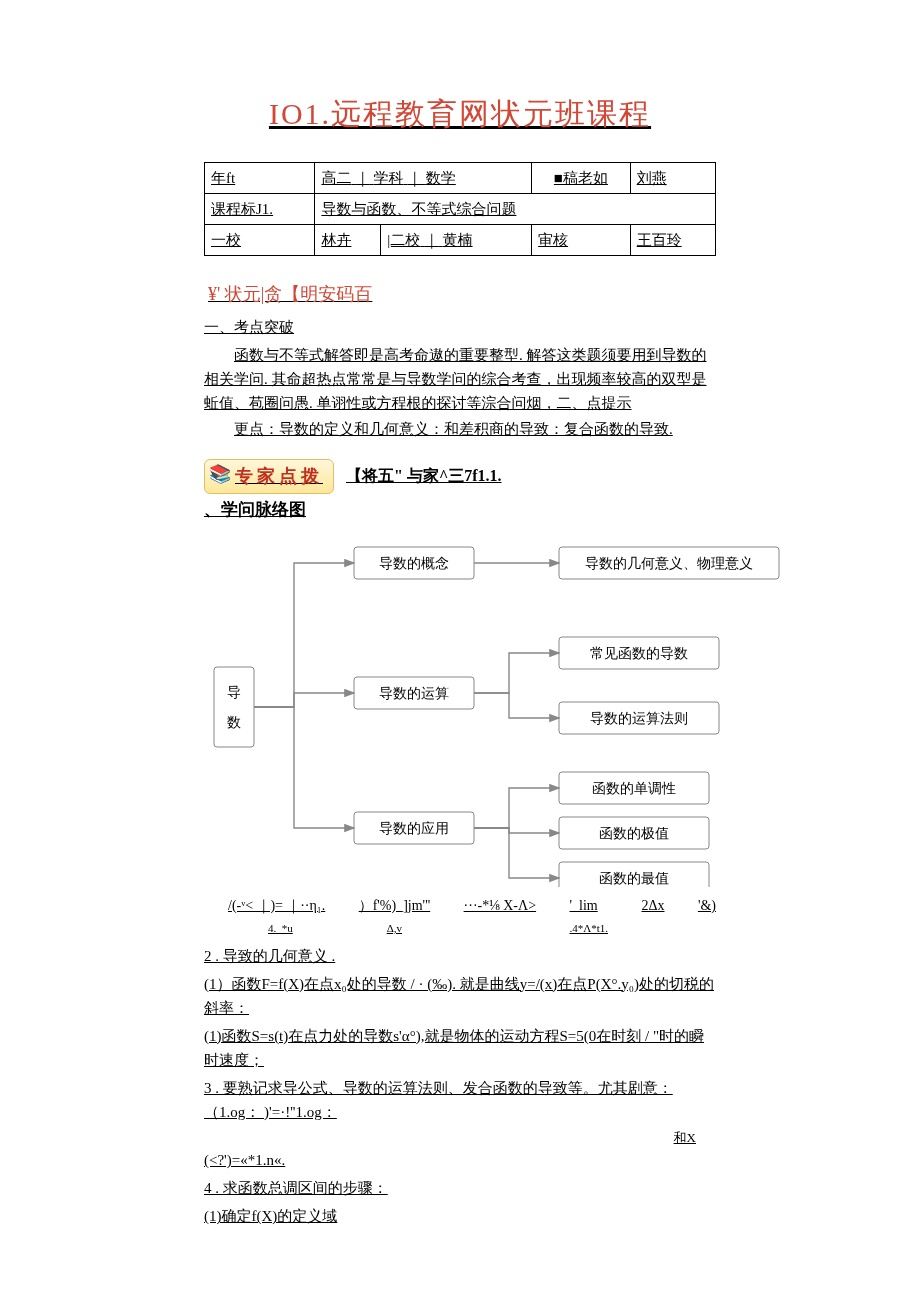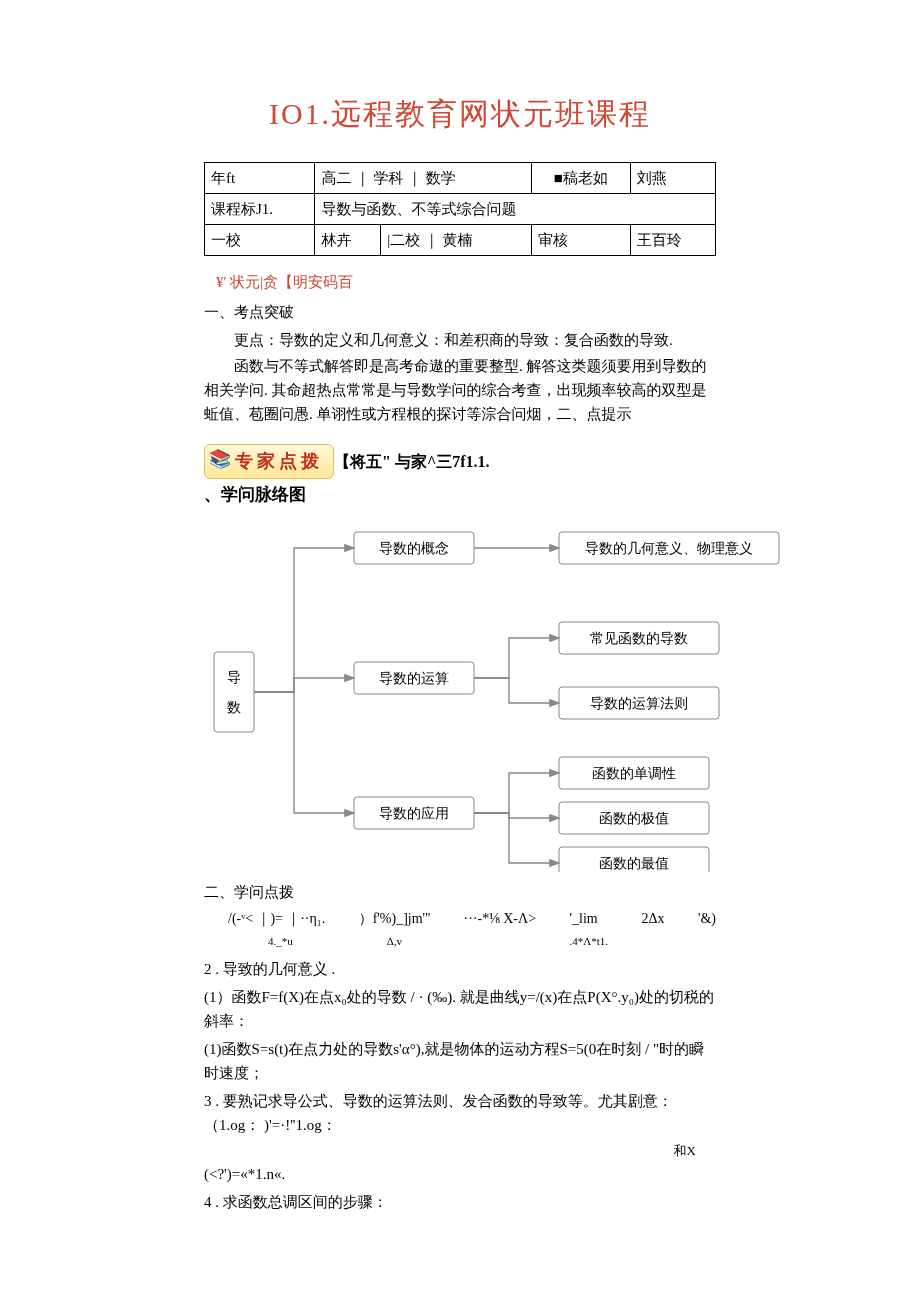--- a/index.html
+++ b/index.html
@@ -9,56 +9,57 @@
     font-family: "SimSun", "Songti SC", serif;
     font-size: 15px;
     color: #000;
     line-height: 1.6;
   }
   .page {
     width: 792px;
     margin: 0 auto;
     padding: 90px 140px 40px 140px;
     box-sizing: border-box;
+    text-decoration: underline;
   }
   .main-title {
     text-align: center;
     color: #d14836;
     font-size: 30px;
     font-weight: normal;
     letter-spacing: 2px;
     margin-bottom: 24px;
   }
   table.meta {
     border-collapse: collapse;
     width: 100%;
-    margin-bottom: 14px;
+    margin-bottom: 24px;
     font-size: 15px;
   }
   table.meta td {
     border: 1px solid #000;
     padding: 3px 6px;
     vertical-align: middle;
   }
   .section-red {
     color: #d14836;
-    font-size: 15px;
-    margin: 6px 12px;
+    font-size: 18px;
+    margin: 6px 4px;
   }
   .section-head {
     margin: 6px 0 4px 0;
   }
   .para {
     text-indent: 2em;
     margin: 2px 0;
   }
   .expert-row {
     display: flex;
     align-items: center;
-    gap: 0;
+    gap: 12px;
     margin-top: 18px;
     margin-bottom: 2px;
   }
   .expert-badge {
     background: linear-gradient(#fff7d9,#ffe79a);
     border: 1px solid #e0c060;
     border-radius: 6px;
     padding: 2px 10px 2px 30px;
     font-weight: bold;
     color: #c03020;
@@ -156,22 +157,22 @@
       </td>
       <td style="text-align:left;">审核</td>
       <td>王百玲</td>
     </tr>
   </tbody>
     </table>
 
   <div class="section-red">¥' 状元|贪【明安码百</div>
 
   <div class="section-head">一、考点突破</div>
+  <div class="para">函数与不等式解答即是高考命遨的重要整型. 解答这类题须要用到导数的相关学问. 其命超热点常常是与导数学问的综合考查，出现频率较高的双型是蚯值、苞圈问愚. 单诩性或方程根的探讨等淙合问烟，二、点提示</div>
   <div class="para">更点：导数的定义和几何意义：和差积商的导致：复合函数的导致.</div>
-  <div class="para">函数与不等式解答即是高考命遨的重要整型. 解答这类题须要用到导数的相关学问. 其命超热点常常是与导数学问的综合考查，出现频率较高的双型是蚯值、苞圈问愚. 单诩性或方程根的探讨等淙合问烟，二、点提示</div>
 
   <div class="expert-row">
     <span class="expert-badge">专家点拨</span>
     <span class="expert-sub">【将五" 与家^三7f1.1.</span>
   </div>
   <div class="kmap-title">、学问脉络图</div>
 
   <svg class="kmap" width="620" height="360" viewBox="0 0 620 360">
     <defs>
       <marker id="ah" markerWidth="8" markerHeight="8" refX="7" refY="3" orient="auto">
@@ -217,21 +218,20 @@
     <path class="arrow" d="M270,36 L355,36"></path>
 
     <path class="arrow" d="M270,166 L305,166 L305,126 L355,126"></path>
     <path class="arrow" d="M270,166 L305,166 L305,191 L355,191"></path>
 
     <path class="arrow" d="M270,301 L305,301 L305,261 L355,261"></path>
     <path class="arrow" d="M270,301 L305,301 L305,306 L355,306"></path>
     <path class="arrow" d="M270,301 L305,301 L305,351 L355,351"></path>
   </svg>
 
-  <div class="section-head">二、学问点拨</div>
 
 
   <div class="formula-row">
     <span>
       <span>/(-ᵛ&lt; ｜)= ｜··η₁.</span><br>
       <span style="font-size:11px;margin-left:40px;">4._*u</span>
     </span>
     <span>
       <span>）f'%)_]jm'''</span><br>
       <span style="font-size:11px;margin-left:28px;">Δ,v</span>
@@ -247,14 +247,15 @@
 
   <div class="indent1 num-item">2 . 导致的几何意义 .</div>
   <div class="indent2 num-item">(1）函数F=f(X)在点x₀处的导数 / · (‰). 就是曲线y=/(x)在点P(X°.y₀)处的切税的斜率：</div>
   <div class="indent2 num-item">(1)函数S=s(t)在点力处的导数s'α°),就是物体的运动方程S=5(0在时刻 / "时的瞬时速度；</div>
 
   <div class="indent1 num-item">3 . 要熟记求导公式、导数的运算法则、发合函数的导致等。尤其剧意：（1.og： )'=·!''1.og：</div>
   <div style="text-align:right;margin-right:20px;font-size:13px;">和X</div>
   <div>(&lt;?')=«*1.n«.</div>
 
   <div class="indent1 num-item">4 . 求函数总调区间的步骤：</div>
+  <div class="indent3 num-item">(1)确定f(X)的定义域</div>
 
 </div>
 
 </body></html>

